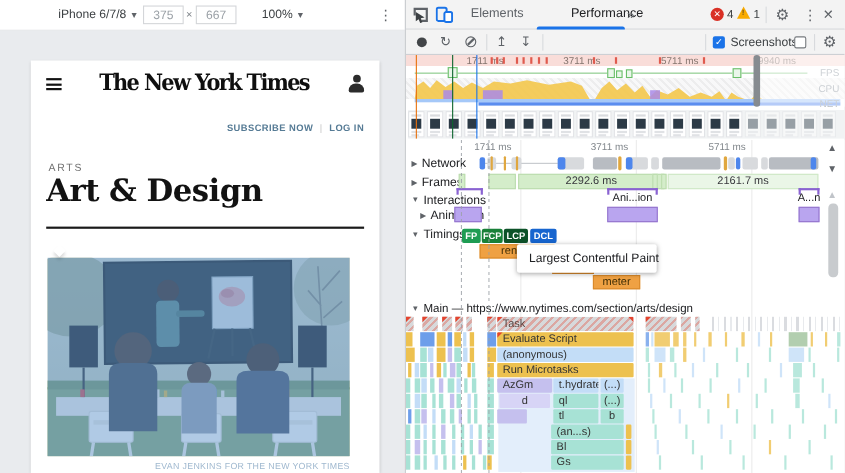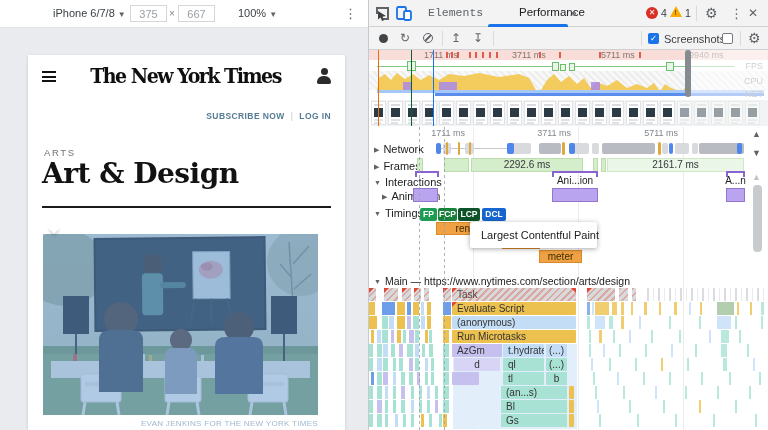--- a/index.html
+++ b/index.html
@@ -229,21 +229,21 @@
   <div class="abs dt-divider"></div>
   <div class="abs dt-tabs">
     <svg class="abs" style="left:6px; top:6px;" width="15" height="15" viewBox="0 0 15 15">
       <path d="M1 1 H14 V14 H8 V12 H12 V3 H3 V8 H1 Z" fill="#5f6368"></path>
       <path d="M3 5 L11 10 L7.5 10.7 L9 14.2 L7 15 L5.6 11.4 L3 13.4 Z" fill="#3c4043"></path>
     </svg>
     <svg class="abs" style="left:27px; top:5px;" width="16" height="16" viewBox="0 0 16 16">
       <rect x="1" y="2" width="9" height="12" rx="1.5" fill="none" stroke="#1a73e8" stroke-width="1.8"></rect>
       <rect x="8" y="6" width="7" height="9" rx="1.5" fill="#fff" stroke="#1a73e8" stroke-width="1.8"></rect>
     </svg>
-    <span class="abs tab" style="left:59px;font-family:Liberation Mono, monospace;">Elements</span>
+    <span class="abs tab" style="left:59px;">Elements</span>
     <span class="abs tab active" style="left:126px;">Performance</span>
     <div class="abs tab-underline"></div>
     <span class="abs tab" style="left:201px; font-size:12px;">»</span>
     <span class="abs err-dot">✕</span>
     <span class="abs cnt" style="left:292px; top:7px;">4</span>
     <span class="abs warn-tri">
         <i>!</i>
       </span>
     <span class="abs cnt" style="left:316px; top:7px;">1</span>
     <div class="abs tb-sep" style="left:327px; top:6px; height:15px;"></div>
@@ -496,21 +496,21 @@
         <div class="net-bar" style="left: 306px; width: 14px; background: rgb(216, 218, 221); height: 11px; top: 16px;"></div>
         <div class="net-bar" style="left: 323px; width: 6px; background: rgb(216, 218, 221); height: 11px; top: 16px;"></div>
         <div class="net-bar" style="left: 330px; width: 45px; background: rgb(184, 188, 194); height: 11px; top: 16px;"></div>
         <div class="net-bar" style="left: 368px; width: 5px; background: rgb(78, 134, 236); height: 11px; top: 16px;"></div>
       </div>
 
     <span class="trk-label" style="left:5px; top:33px;"><span class="tri">▶</span><span>Frames</span></span>
     <div id="frame-bars">
         <div class="frame-bar" style="left: 48px; width: 6px;"></div>
         <div class="frame-bar" style="left: 75px; width: 25px;"></div>
-        <div class="frame-bar" style="left: 102px; width: 112px; text-align: center;">2292.6 ms</div>
+        <div class="frame-bar" style="left: 102px; width: 133px; text-align: center;">2292.6 ms</div>
         <div class="frame-bar" style="left: 224px; width: 5px;"></div>
         <div class="frame-bar" style="left: 232px; width: 5px;"></div>
         <div class="frame-bar pale" style="left: 238px; width: 137px;">2161.7 ms</div>
       </div>
 
     <span class="trk-label" style="left:5px; top:49px;"><span class="tri">▼</span><span>Interactions</span></span>
     <div id="ix-items">
         <div class="ix-bracket" style="left: 46px; width: 24px;"></div>
         <div class="ix-bracket" style="left: 183px; width: 46px;"></div>
         <div class="ix-label" style="left: 175px; width: 62px;">Ani...ion</div>

